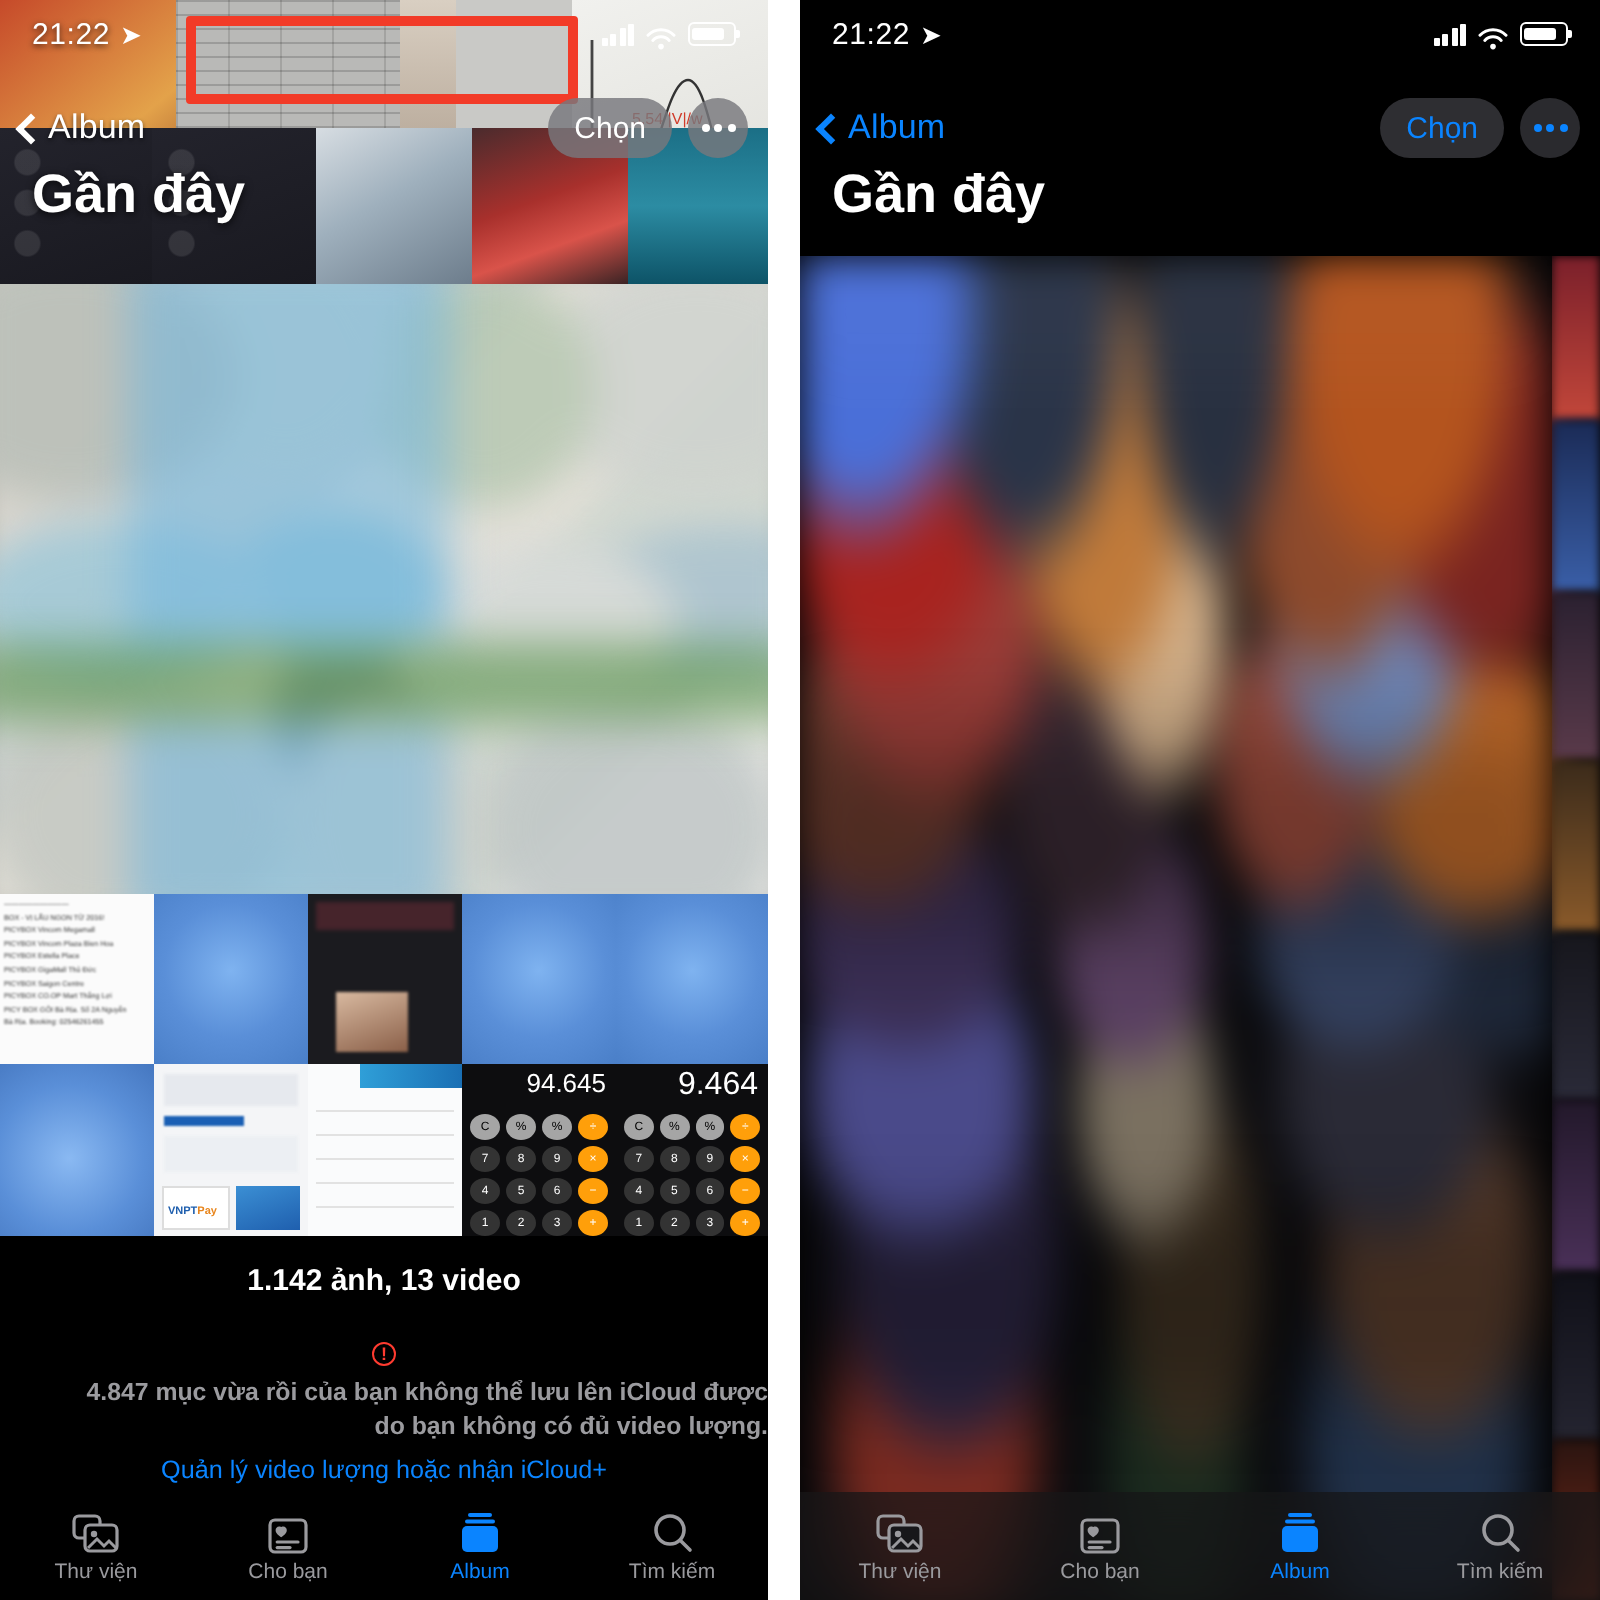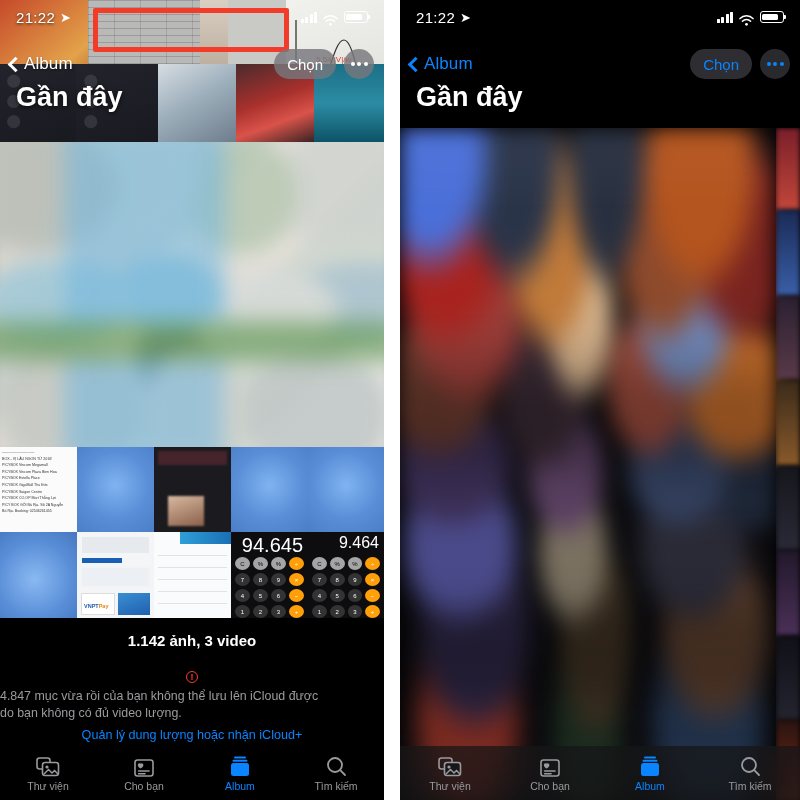--- a/index.html
+++ b/index.html
@@ -85,21 +85,21 @@
   .batt i { position: absolute; left: 1.3px; top: 1.3px; bottom: 1.3px; background: #fff; border-radius: 1.5px; }
 
   
   .l-footer { position: absolute; left: 0; width: 384px; background: #000; }
   .count { text-align: center; color: #fff; font-size: 15px; font-weight: bold; }
   .warnline { display: flex; align-items: center; justify-content: center; gap: 5px;
               color: #fff; font-size: 12.6px; }
   .warn-ico { width: 12px; height: 12px; border: 1.4px solid #ff3b30; border-radius: 50%;
               color: #ff3b30; font-size: 9px; line-height: 9px; display: flex;
               align-items: center; justify-content: center; font-weight: bold; }
-  .warnsub { text-align: left; color: #9b9b9f; font-size: 12.4px; line-height: 17px; }
+  .warnsub { text-align: right; color: #9b9b9f; font-size: 12.4px; line-height: 17px; font-weight: bold; }
   .warnlink { text-align: center; color: #0a84ff; font-size: 12.6px; }
 
   
   .tabbar { position: absolute; bottom: 0; left: 0; width: 100%; height: 54px;
             display: flex; align-items: center; }
   .tabbar.translucent { background: rgba(22,22,24,.72); backdrop-filter: blur(14px); }
   .tabbar.solid { background: #000; }
   .tab { flex: 1; display: flex; flex-direction: column; align-items: center; gap: 3px; }
   .tab-label { font-size: 10.5px; color: #9a9a9e; }
   .tab.active .tab-label { color: #0a84ff; }
@@ -206,21 +206,21 @@
       </div>
       <div style="width:77px;background:#fafbfc;position:relative;overflow:hidden">
         <div style="position:absolute;top:0;left:26px;right:0;height:12px;background:linear-gradient(90deg,#2f9fd8,#1a6fb4)"></div>
         <div style="position:absolute;top:16px;left:4px;right:4px;height:8px;border-bottom:.4px solid #e2e2e2"></div>
         <div style="position:absolute;top:28px;left:4px;right:4px;height:8px;border-bottom:.4px solid #e2e2e2"></div>
         <div style="position:absolute;top:40px;left:4px;right:4px;height:8px;border-bottom:.4px solid #e2e2e2"></div>
         <div style="position:absolute;top:52px;left:4px;right:4px;height:8px;border-bottom:.4px solid #e2e2e2"></div>
         <div style="position:absolute;top:64px;left:4px;right:4px;height:8px;border-bottom:.4px solid #e2e2e2"></div>
       </div>
       <div style="width:77px;background:#0d0d0f;position:relative;overflow:hidden">
-        <div style="position:absolute;top:2px;right:5px;color:#fff;font-size:20px;font-weight:300">94.645</div>
+        <div style="position:absolute;top:2px;right:5px;color:#fff;font-size:13px;font-weight:300">94.645</div>
         <div style="position:absolute;top:25px;left:4px;right:4px;display:grid;grid-template-columns:repeat(4,1fr);gap:3px">
           <span style="height:13px;border-radius:50%;background:#a5a5a5;font-size:6px;color:#000;display:flex;align-items:center;justify-content:center">C</span>
           <span style="height:13px;border-radius:50%;background:#a5a5a5;font-size:6px;color:#000;display:flex;align-items:center;justify-content:center">%</span>
           <span style="height:13px;border-radius:50%;background:#a5a5a5;font-size:6px;color:#000;display:flex;align-items:center;justify-content:center">%</span>
           <span style="height:13px;border-radius:50%;background:#ff9f0a;font-size:6px;color:#fff;display:flex;align-items:center;justify-content:center">÷</span>
           <span style="height:13px;border-radius:50%;background:#333;font-size:6px;color:#fff;display:flex;align-items:center;justify-content:center">7</span>
           <span style="height:13px;border-radius:50%;background:#333;font-size:6px;color:#fff;display:flex;align-items:center;justify-content:center">8</span>
           <span style="height:13px;border-radius:50%;background:#333;font-size:6px;color:#fff;display:flex;align-items:center;justify-content:center">9</span>
           <span style="height:13px;border-radius:50%;background:#ff9f0a;font-size:6px;color:#fff;display:flex;align-items:center;justify-content:center">×</span>
           <span style="height:13px;border-radius:50%;background:#333;font-size:6px;color:#fff;display:flex;align-items:center;justify-content:center">4</span>
@@ -250,27 +250,27 @@
           <span style="height:13px;border-radius:50%;background:#ff9f0a;font-size:6px;color:#fff;display:flex;align-items:center;justify-content:center">−</span>
           <span style="height:13px;border-radius:50%;background:#333;font-size:6px;color:#fff;display:flex;align-items:center;justify-content:center">1</span>
           <span style="height:13px;border-radius:50%;background:#333;font-size:6px;color:#fff;display:flex;align-items:center;justify-content:center">2</span>
           <span style="height:13px;border-radius:50%;background:#333;font-size:6px;color:#fff;display:flex;align-items:center;justify-content:center">3</span>
           <span style="height:13px;border-radius:50%;background:#ff9f0a;font-size:6px;color:#fff;display:flex;align-items:center;justify-content:center">+</span>
         </div>
       </div>
     </div>
 
     <div class="l-footer" style="top:618px;height:128px">
-      <div class="count" style="margin-top:14px">1.142 ảnh, 3 video</div>
+      <div class="count" style="margin-top:14px">1.142 ảnh, 13 video</div>
       <div class="warnline" style="margin-top:22px">
         <span class="warn-ico">!</span>
       </div>
       <div class="warnsub" style="margin-top:5px">4.847 mục vừa rồi của bạn không thể lưu lên iCloud được</div>
       <div class="warnsub">do bạn không có đủ video lượng.</div>
-      <div class="warnlink" style="margin-top:6px">Quản lý dung lượng hoặc nhận iCloud+</div>
+      <div class="warnlink" style="margin-top:6px">Quản lý video lượng hoặc nhận iCloud+</div>
     </div>
 
     <div class="annot" style="left:93px;top:8px;width:196px;height:44px"></div>
 
     <div class="statusbar">
       <span class="st-time shadow">21:22</span>
       <span class="loc-arrow">➤</span>
       <span class="st-spacer"></span>
       <span class="bars">
         <i style="height:4px"></i>

